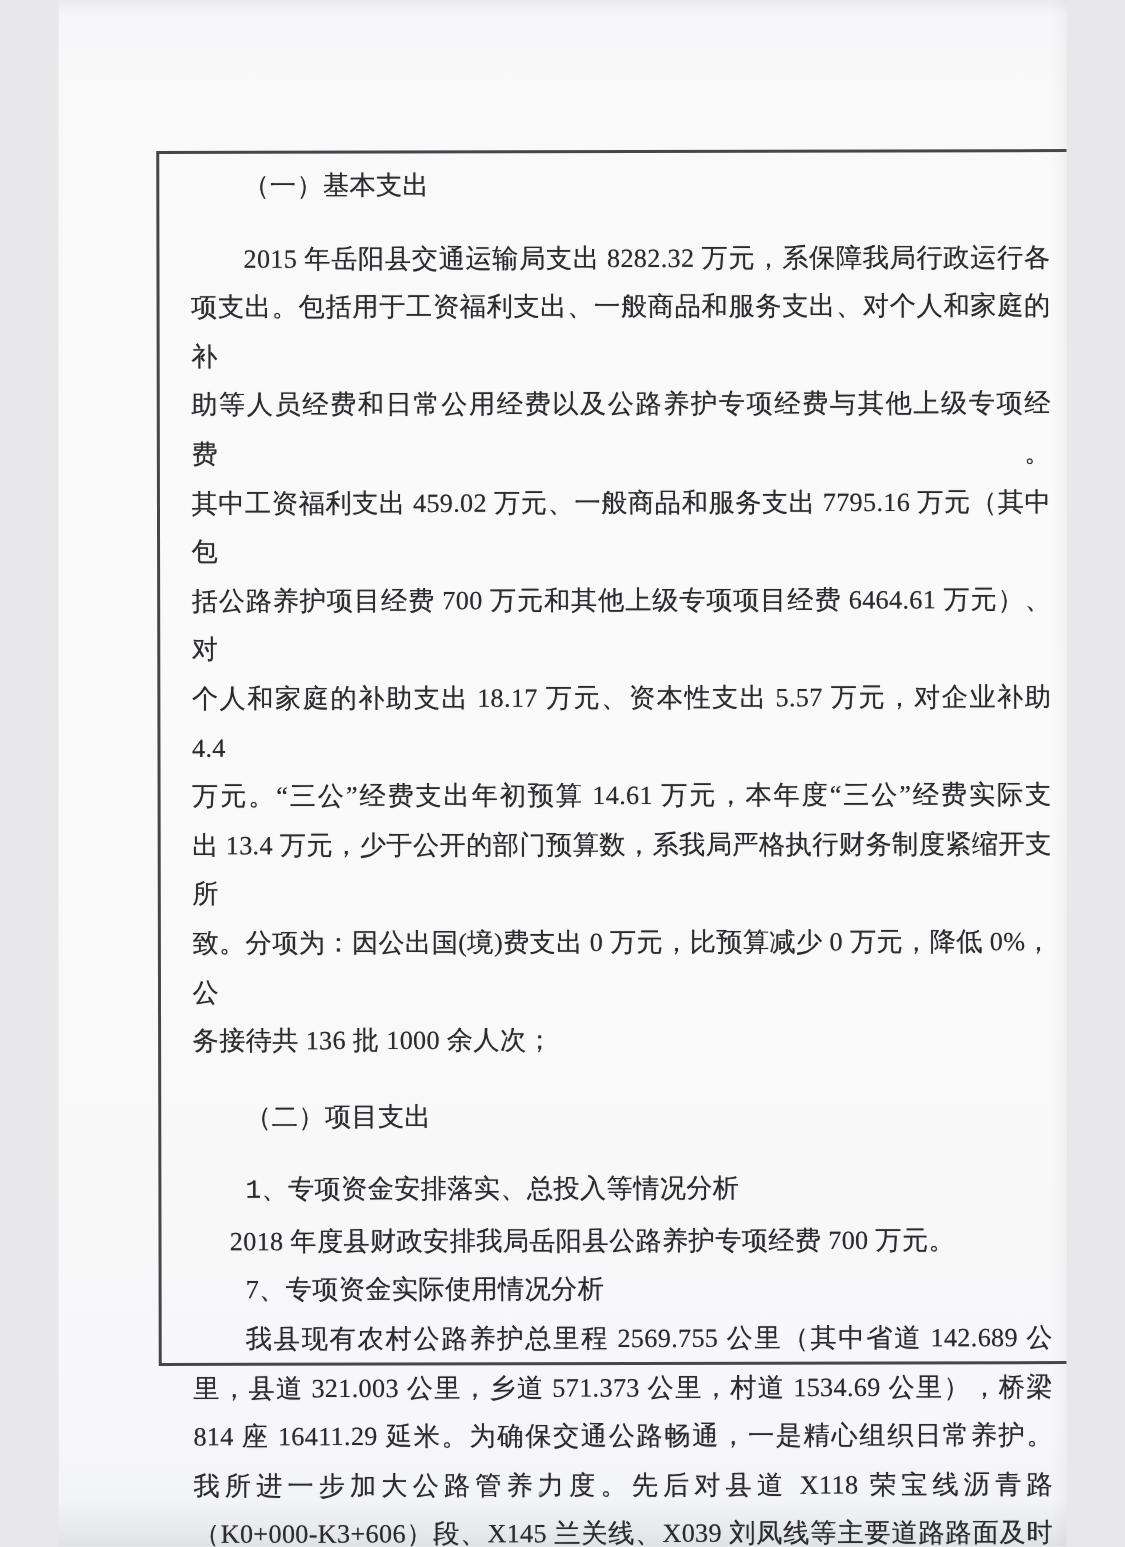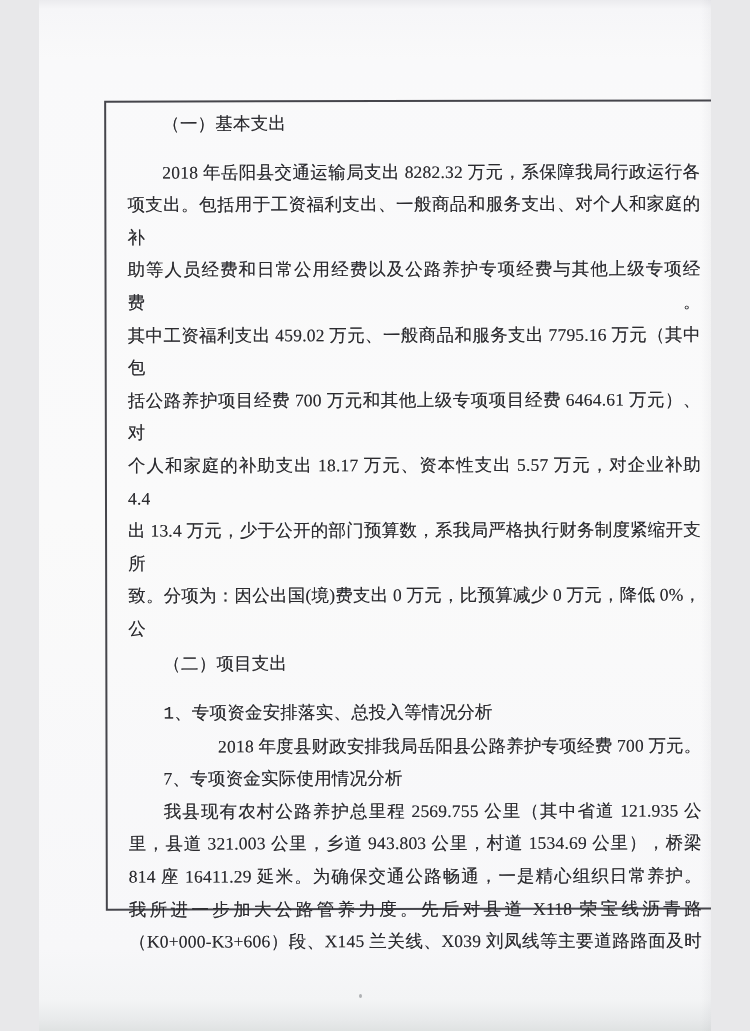--- a/index.html
+++ b/index.html
@@ -52,51 +52,53 @@
     letter-spacing: 0.2px;
     text-shadow: 0 0 0.6px rgba(40,40,46,0.55); 
     white-space: nowrap;
   }
   .line.fill {
     white-space: normal;
     text-align: justify;
     text-align-last: justify;
   }
   .indent { text-indent: 2em; }
-  .indent-sm { text-indent: 1.4em; text-align: right; }
+  .indent-sm { text-indent: 1.4em; }
   .speck {
     position: absolute;
     left: 320px;
     top: 994px;
     width: 3px;
     height: 4px;
     background: rgba(90,95,100,0.45);
     border-radius: 50%;
   }
 </style>
 </head>
 <body>
 
 <div class="page">
   <div class="frame" style="border-color: rgb(69, 69, 75);">
     <div class="doc-body">
         <div class="line indent" style="color: rgb(43, 43, 47);">（一）基本支出</div>
-        <div class="line fill indent" style="margin-top: 16px; color: rgb(43, 43, 47);">2018 年岳阳县交通运输局支出 8282.32 万元，系保障我局行政运行各</div>
+        <div class="line fill indent" style="margin-top: 16px; color: rgb(43, 43, 47);">2015 年岳阳县交通运输局支出 8282.32 万元，系保障我局行政运行各</div>
         <div class="line fill" style="color: rgb(43, 43, 47);">项支出。包括用于工资福利支出、一般商品和服务支出、对个人和家庭的补</div>
         <div class="line fill" style="color: rgb(43, 43, 47);">助等人员经费和日常公用经费以及公路养护专项经费与其他上级专项经费。</div>
         <div class="line fill" style="color: rgb(43, 43, 47);">其中工资福利支出 459.02 万元、一般商品和服务支出 7795.16 万元（其中包</div>
         <div class="line fill" style="color: rgb(43, 43, 47);">括公路养护项目经费 700 万元和其他上级专项项目经费 6464.61 万元）、对</div>
         <div class="line fill" style="color: rgb(43, 43, 47);">个人和家庭的补助支出 18.17 万元、资本性支出 5.57 万元，对企业补助 4.4</div>
+        <div class="line fill" style="color: rgb(43, 43, 47);">万元。“三公”经费支出年初预算 14.61 万元，本年度“三公”经费实际支</div>
         <div class="line fill" style="color: rgb(43, 43, 47);">出 13.4 万元，少于公开的部门预算数，系我局严格执行财务制度紧缩开支所</div>
         <div class="line fill" style="color: rgb(43, 43, 47);">致。分项为：因公出国(境)费支出 0 万元，比预算减少 0 万元，降低 0%，公</div>
-        <div class="line indent" style="margin-top: 2px; color: rgb(43, 43, 47);">（二）项目支出</div>
+        <div class="line" style="color: rgb(43, 43, 47);">务接待共 136 批  1000 余人次；</div>
+        <div class="line indent" style="margin-top: 18px; color: rgb(43, 43, 47);">（二）项目支出</div>
         <div class="line indent" style="margin-top: 18px; color: rgb(43, 43, 47); font-family: Liberation Mono, monospace;">1、专项资金安排落实、总投入等情况分析</div>
         <div class="line indent-sm" style="color: rgb(43, 43, 47);">2018 年度县财政安排我局岳阳县公路养护专项经费 700 万元。</div>
         <div class="line indent" style="color: rgb(43, 43, 47);">7、专项资金实际使用情况分析</div>
-        <div class="line fill indent" style="color: rgb(43, 43, 47);">我县现有农村公路养护总里程 2569.755 公里（其中省道 121.935 公</div>
-        <div class="line fill" style="color: rgb(43, 43, 47);">里，县道 321.003 公里，乡道 943.803 公里，村道 1534.69 公里），桥梁</div>
+        <div class="line fill indent" style="color: rgb(43, 43, 47);">我县现有农村公路养护总里程 2569.755 公里（其中省道 142.689 公</div>
+        <div class="line fill" style="color: rgb(43, 43, 47);">里，县道 321.003 公里，乡道 571.373 公里，村道 1534.69 公里），桥梁</div>
         <div class="line fill" style="color: rgb(43, 43, 47);">814 座 16411.29 延米。为确保交通公路畅通，一是精心组织日常养护。</div>
         <div class="line fill" style="color: rgb(43, 43, 47); font-family: Liberation Serif, serif;">我所进一步加大公路管养力度。先后对县道 X118 荣宝线沥青路</div>
         <div class="line fill" style="color: rgb(43, 43, 47);">（K0+000-K3+606）段、X145 兰关线、X039 刘凤线等主要道路路面及时</div>
       </div>
   </div>
   <div class="speck"></div>
 </div>
 
 </body></html>

